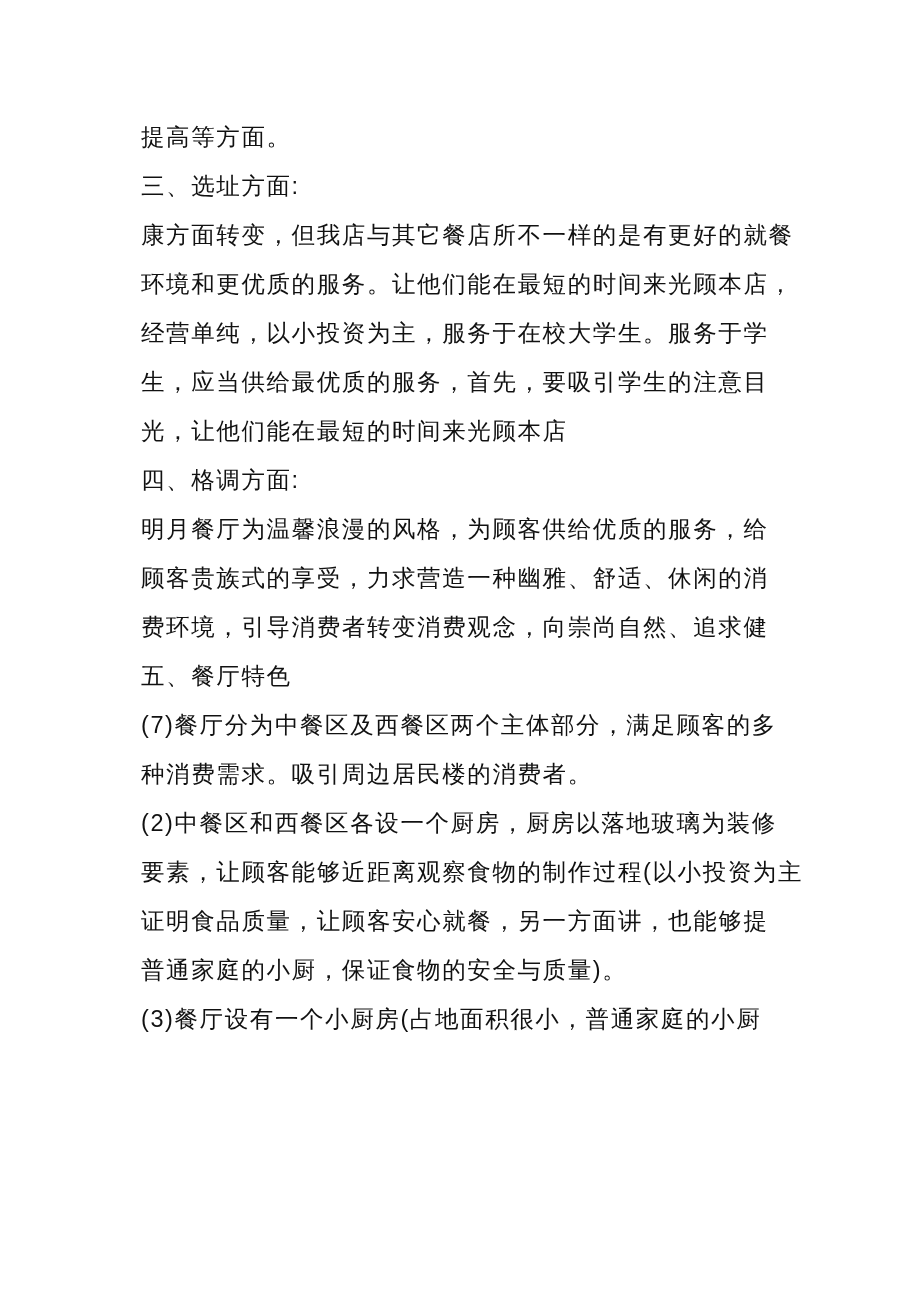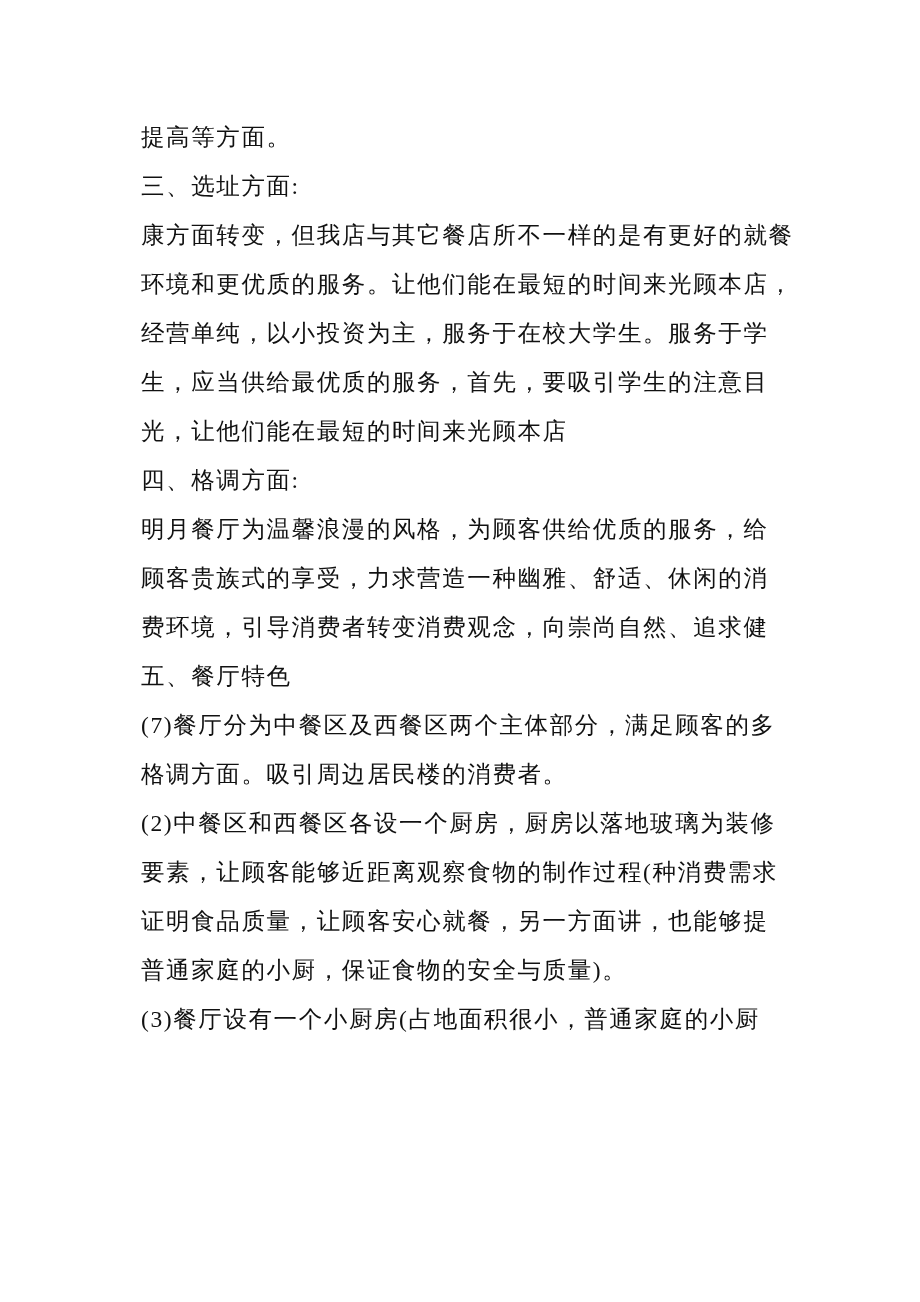--- a/index.html
+++ b/index.html
@@ -15,21 +15,21 @@
   }
   .page {
     position: absolute;
     left: 141px;
     top: 113px;
     width: 650px;
   }
   .line {
     height: 49px;
     line-height: 49px;
-    font-family: Liberation Serif, serif;
+    font-family: Liberation Sans, sans-serif;
     font-size: 23.5px;
     color: #111111;
     white-space: nowrap;
     letter-spacing: 1.6px;
   }
 </style>
 </head>
 <body>
 
 <div class="page">
@@ -39,19 +39,19 @@
   <div class="line">环境和更优质的服务。让他们能在最短的时间来光顾本店，</div>
   <div class="line">经营单纯，以小投资为主，服务于在校大学生。服务于学</div>
   <div class="line">生，应当供给最优质的服务，首先，要吸引学生的注意目</div>
   <div class="line">光，让他们能在最短的时间来光顾本店</div>
   <div class="line">四、格调方面:</div>
   <div class="line">明月餐厅为温馨浪漫的风格，为顾客供给优质的服务，给</div>
   <div class="line">顾客贵族式的享受，力求营造一种幽雅、舒适、休闲的消</div>
   <div class="line">费环境，引导消费者转变消费观念，向崇尚自然、追求健</div>
   <div class="line">五、餐厅特色</div>
   <div class="line">(7)餐厅分为中餐区及西餐区两个主体部分，满足顾客的多</div>
-  <div class="line">格调方面。吸引周边居民楼的消费者。</div>
+  <div class="line">种消费需求。吸引周边居民楼的消费者。</div>
   <div class="line">(2)中餐区和西餐区各设一个厨房，厨房以落地玻璃为装修</div>
-  <div class="line">要素，让顾客能够近距离观察食物的制作过程(种消费需求</div>
+  <div class="line">要素，让顾客能够近距离观察食物的制作过程(以小投资为主</div>
   <div class="line">证明食品质量，让顾客安心就餐，另一方面讲，也能够提</div>
   <div class="line">普通家庭的小厨，保证食物的安全与质量)。</div>
   <div class="line">(3)餐厅设有一个小厨房(占地面积很小，普通家庭的小厨</div>
 </div>
 
 </body></html>

